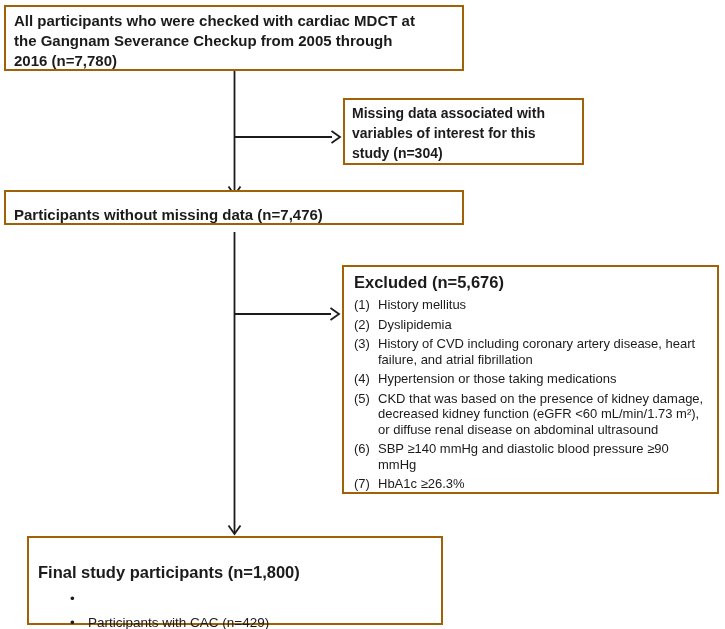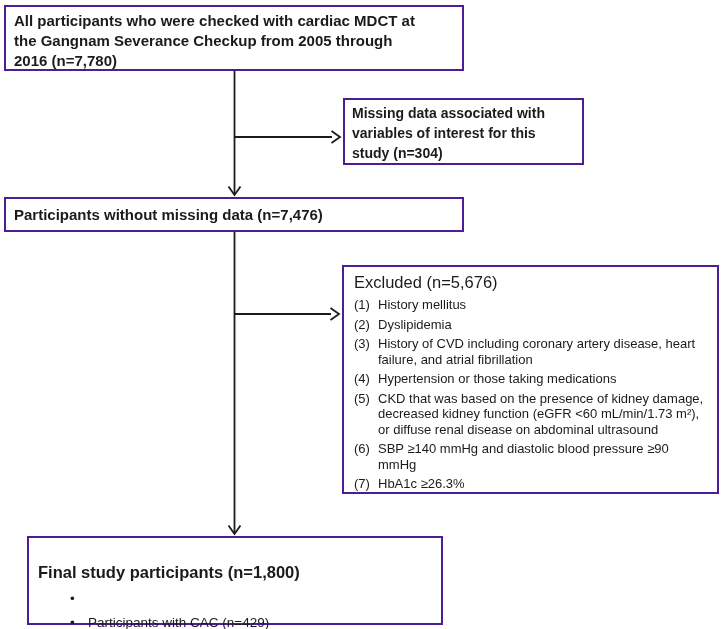--- a/index.html
+++ b/index.html
@@ -8,46 +8,46 @@
     width:725px;height:629px;
     background:#ffffff;
     font-family:"Liberation Sans",sans-serif;
     color:#1b1b1b;
     overflow:hidden;
   }
   .connectors{position:absolute;left:0;top:0;width:725px;height:629px;}
   .box{
     position:absolute;
     box-sizing:border-box;
-    border:2px solid #4c1d95;
+    border:2px solid #a16207;
     background:#ffffff;
   }
   .pre{white-space:pre-line;}
   #box-top{
     left:4px;top:5px;width:460px;height:66px;
     padding:4px 8px;
     font-size:15px;line-height:20px;font-weight:bold;
   }
   #box-missing{
     left:343px;top:98px;width:241px;height:67px;
     padding:3px 7px;
     font-size:14px;line-height:20px;font-weight:bold;
   }
   #box-nomissing{
-    left:4px;top:197px;width:460px;height:35px;
+    left:4px;top:190px;width:460px;height:35px;
     padding:0 8px;
-    display:flex;align-items:center;
+    display:flex;align-items:flex-end;
     font-size:15px;font-weight:bold;
   }
   #box-excluded{
     left:342px;top:265px;width:377px;height:229px;
     padding:5px 8px 0 10px;
   }
   .excl-title{
-    font-size:16.5px;line-height:21px;font-weight:normal;
+    font-size:16.5px;line-height:21px;font-weight:bold;
     margin-bottom:1px;
   }
   .excl-item{
     display:flex;
     margin-top:4px;
     font-size:13px;line-height:15.5px;
   }
   .excl-num{flex:none;width:24px;}
   .excl-text{flex:1;white-space:pre-line;}
   #box-final{

